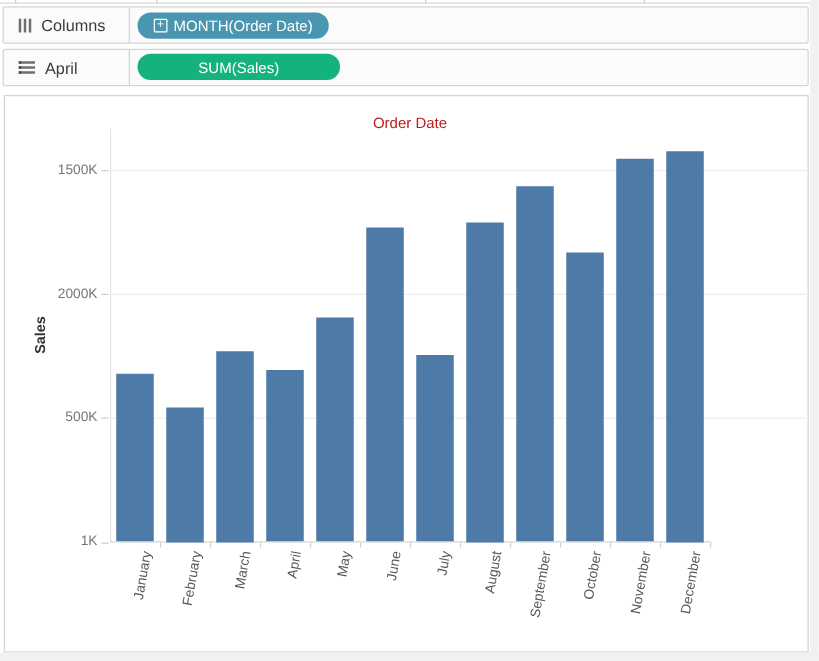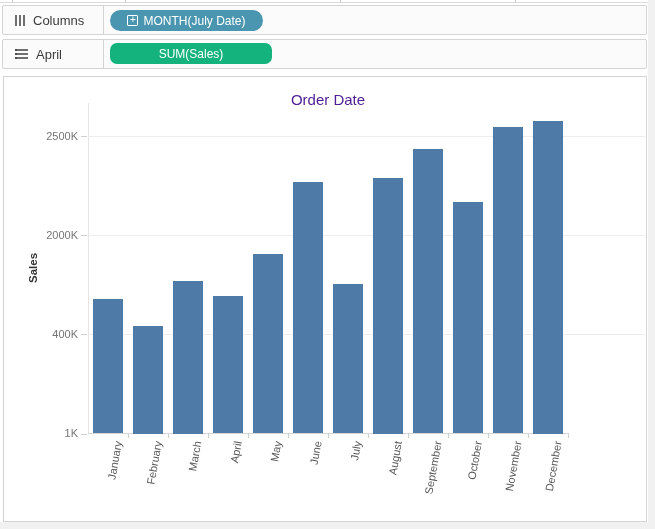--- a/index.html
+++ b/index.html
@@ -38,34 +38,34 @@
   .rows-icon{display:flex;flex-direction:column;gap:2px;}
   .rows-icon i{display:block;width:13px;height:2px;background:#6f6f6f;position:relative;}
   .rows-icon i::before{content:"";position:absolute;left:0;top:0;width:2px;height:2px;background:#4c4c4c;}
 
   .pill{
     position:absolute;left:107px;height:21px;border-radius:11px;
     color:#ffffff;font-size:12px;display:flex;align-items:center;justify-content:center;
     box-sizing:border-box;padding:0 12px;cursor:default;white-space:nowrap;
   }
   #columns-pill{top:4px;width:153px;gap:5px;}
-  #rows-pill{top:3px;width:162px;border-radius:7px;}
+  #rows-pill{top:3px;width:162px;}
   .expand-box{
     width:11px;height:11px;border:1px solid #ffffff;border-radius:1px;
     box-sizing:border-box;font-size:10px;line-height:8px;text-align:center;flex:0 0 auto;
   }
 
   
   #panel{
     position:absolute;left:3px;top:76px;width:644px;height:446px;
     background:#ffffff;border:1px solid #d4d4d4;box-sizing:border-box;
   }
   #chart-title{
     position:absolute;left:84px;top:14px;width:480px;text-align:center;
-    font-size:15px;color:#4c1d95;
+    font-size:12px;color:#b91c1c;
   }
   #y-axis-title{
     position:absolute;left:29px;top:191px;white-space:nowrap;
     transform:translate(-50%,-50%) rotate(-90deg);
     font-size:11.5px;font-weight:bold;color:#333333;
   }
   .ytick-label{
     position:absolute;left:0;width:74px;text-align:right;
     font-size:11px;color:#767676;
   }
@@ -97,21 +97,21 @@
     <div class="shelf-label-cell">
       <span class="columns-icon">
           <i></i>
           <i></i>
           <i></i>
         </span>
       <span class="shelf-label">Columns</span>
     </div>
     <div class="pill" id="columns-pill" style="background: rgb(74, 150, 176);">
       <span class="expand-box">+</span>
-      <span>MONTH(July Date)</span>
+      <span>MONTH(Order Date)</span>
     </div>
   </div>
 
   <div class="shelf-row" id="rows-row">
     <div class="shelf-label-cell">
       <span class="rows-icon">
           <i></i>
           <i></i>
           <i></i>
         </span>
@@ -125,27 +125,27 @@
   <div id="panel">
     <div id="chart-title">Order Date</div>
     <div id="y-axis-title">Sales</div>
     <div class="pane-left-border"></div>
     <div id="plot"></div>
     <div class="axis-line"></div>
   <div class="ytick-mark" style="top: 356.5px;"></div>
       <div class="ytick-label" style="top: 350px;">1K</div>
       <div class="gridline" style="top: 257.4px;"></div>
       <div class="ytick-mark" style="top: 257.4px;"></div>
-      <div class="ytick-label" style="top: 250.9px;">400K</div>
+      <div class="ytick-label" style="top: 250.9px;">500K</div>
       <div class="gridline" style="top: 158.4px;"></div>
       <div class="ytick-mark" style="top: 158.4px;"></div>
       <div class="ytick-label" style="top: 151.9px;">2000K</div>
       <div class="gridline" style="top: 59.4px;"></div>
       <div class="ytick-mark" style="top: 59.4px;"></div>
-      <div class="ytick-label" style="top: 52.9px;">2500K</div>
+      <div class="ytick-label" style="top: 52.9px;">1500K</div>
       <div class="bar" style="left: 89px; top: 221.8px; height: 134.7px; background: rgb(77, 122, 166);"></div>
       <div class="xtick-mark" style="left: 124px;"></div>
       <div class="xlabel-anchor" style="left: 108px;">
         <span>January</span>
       </div>
       <div class="bar" style="left: 129px; top: 248.5px; height: 108px; background: rgb(77, 122, 166);"></div>
       <div class="xtick-mark" style="left: 164px;"></div>
       <div class="xlabel-anchor" style="left: 148px;">
         <span>February</span>
       </div>

